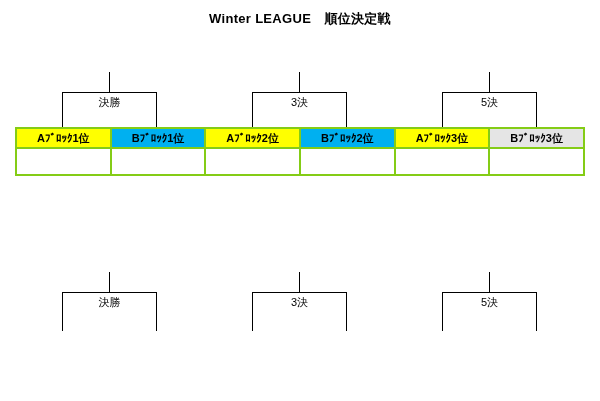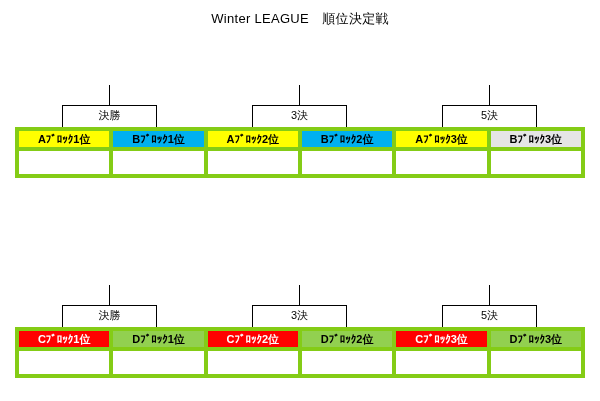--- a/index.html
+++ b/index.html
@@ -11,29 +11,29 @@
     background: #ffffff;
     color: #000000;
     font-family: "Liberation Sans", "DejaVu Sans", sans-serif;
   }
   .league { position: absolute; left: 0; width: 600px; }
   #winter { top: 0; height: 200px; }
   #xmas   { top: 220px; height: 181px; }
 
   .league-title {
     position: absolute; top: 10px; left: 0; width: 100%;
-    text-align: center; font-size: 13px; font-weight: normal;
+    text-align: center; font-size: 13px; font-weight: bold;
     letter-spacing: 0.3px;
   }
 
   .brackets { position: absolute; left: 0; width: 600px; height: 59px; }
   #winter .brackets { top: 68px; }
   #xmas   .brackets { top: 48px; }
 
-  .bracket { position: absolute; top: 17px; width: 79px; height: 59px; }
+  .bracket { position: absolute; top: 4px; width: 79px; height: 59px; }
   .b1 { left: 62px; } .b2 { left: 252px; text-decoration: underline; } .b3 { left: 442px; }
 
   .stub {
     position: absolute; left: 47px; top: 0; width: 0; height: 20px;
     border-left: 1px solid #000;
   }
   .bracket-box {
     position: absolute; left: 0; top: 20px; width: 95px; height: 39px;
     border-left: 1px solid #000; border-right: 1px solid #000; border-top: 1px solid #000;
   }
@@ -42,21 +42,21 @@
     text-align: center; font-size: 11px;
   }
 
   .standings {
     position: absolute; left: 15px; width: 570px;
     border-collapse: collapse; table-layout: fixed;
   }
   #winter .standings { top: 127px; }
   #xmas   .standings { top: 107px; }
   .standings td {
-    border: 4px solid #84cc16; height: 20px; padding: 0;
+    border: 2px solid #84cc16; height: 20px; padding: 0;
     text-align: center; vertical-align: middle;
     font-size: 11px; font-weight: bold;
     white-space: nowrap; overflow: hidden;
   }
   .standings tr.empty-row td { height: 27px; background: #ffffff; }
 </style>
 </head>
 <body>
 
 <div class="league" id="winter">
@@ -115,33 +115,13 @@
       <div class="bracket-box"></div>
       <div class="bracket-label">3決</div>
     </div>
     <div class="bracket b3">
       <div class="stub"></div>
       <div class="bracket-box"></div>
       <div class="bracket-label">5決</div>
     </div>
   </div>
 
-  <table class="standings">
-    <tbody>
-        <tr>
-      <td style="background-color: rgb(255, 0, 0); color: rgb(255, 255, 255);">Cﾌﾞﾛｯｸ1位</td>
-      <td style="background-color: rgb(146, 208, 80); color: rgb(0, 0, 0);">Dﾌﾞﾛｯｸ1位</td>
-      <td style="background-color: rgb(255, 0, 0); color: rgb(255, 255, 255);">Cﾌﾞﾛｯｸ2位</td>
-      <td style="background-color: rgb(146, 208, 80); color: rgb(0, 0, 0);">Dﾌﾞﾛｯｸ2位</td>
-      <td style="background-color: rgb(255, 0, 0); color: rgb(255, 255, 255);">Cﾌﾞﾛｯｸ3位</td>
-      <td style="background-color: rgb(146, 208, 80); color: rgb(0, 0, 0);">Dﾌﾞﾛｯｸ3位</td>
-    </tr>
-    <tr class="empty-row">
-      <td></td>
-      <td></td>
-      <td></td>
-      <td></td>
-      <td></td>
-      <td></td>
-    </tr>
-  </tbody>
-    </table>
 </div>
 
 </body></html>

